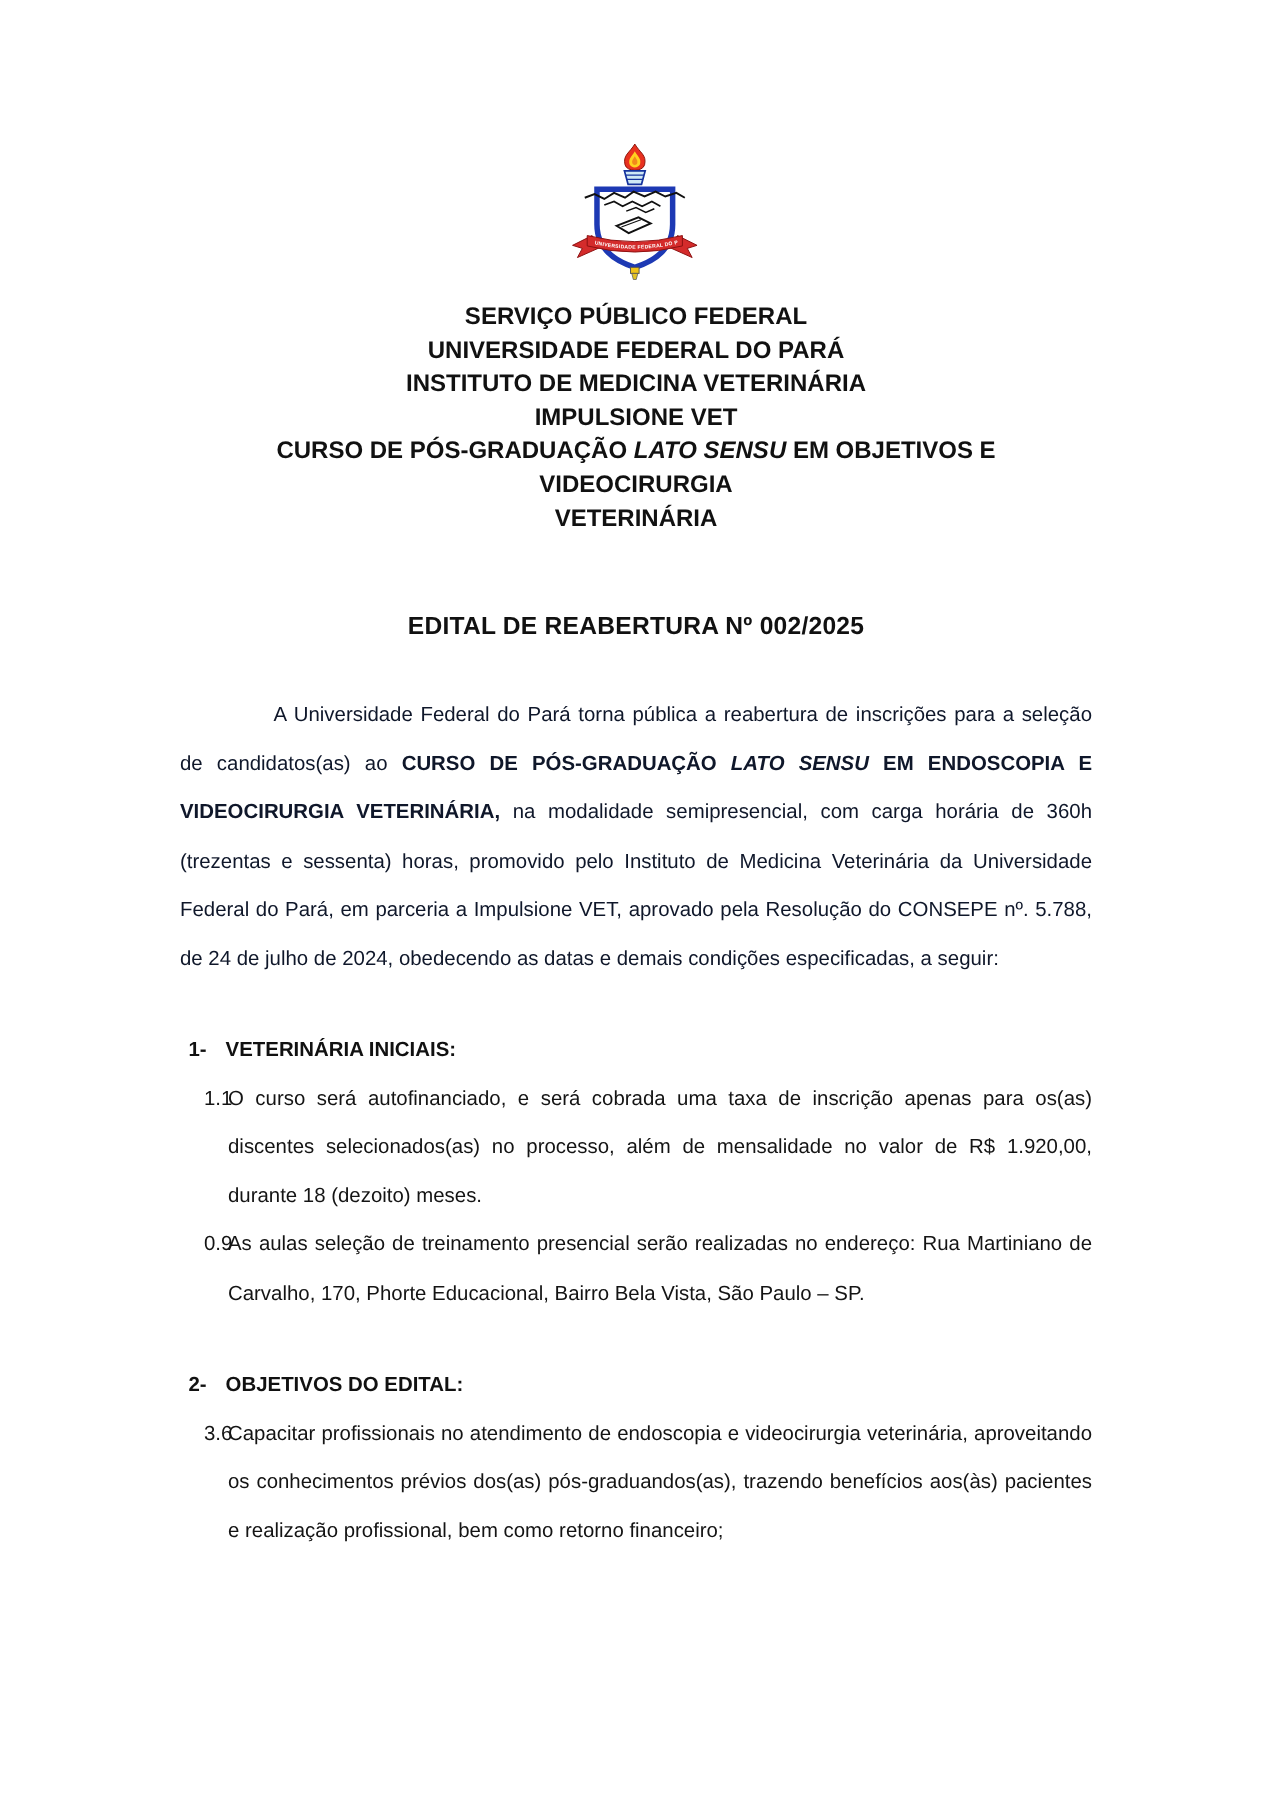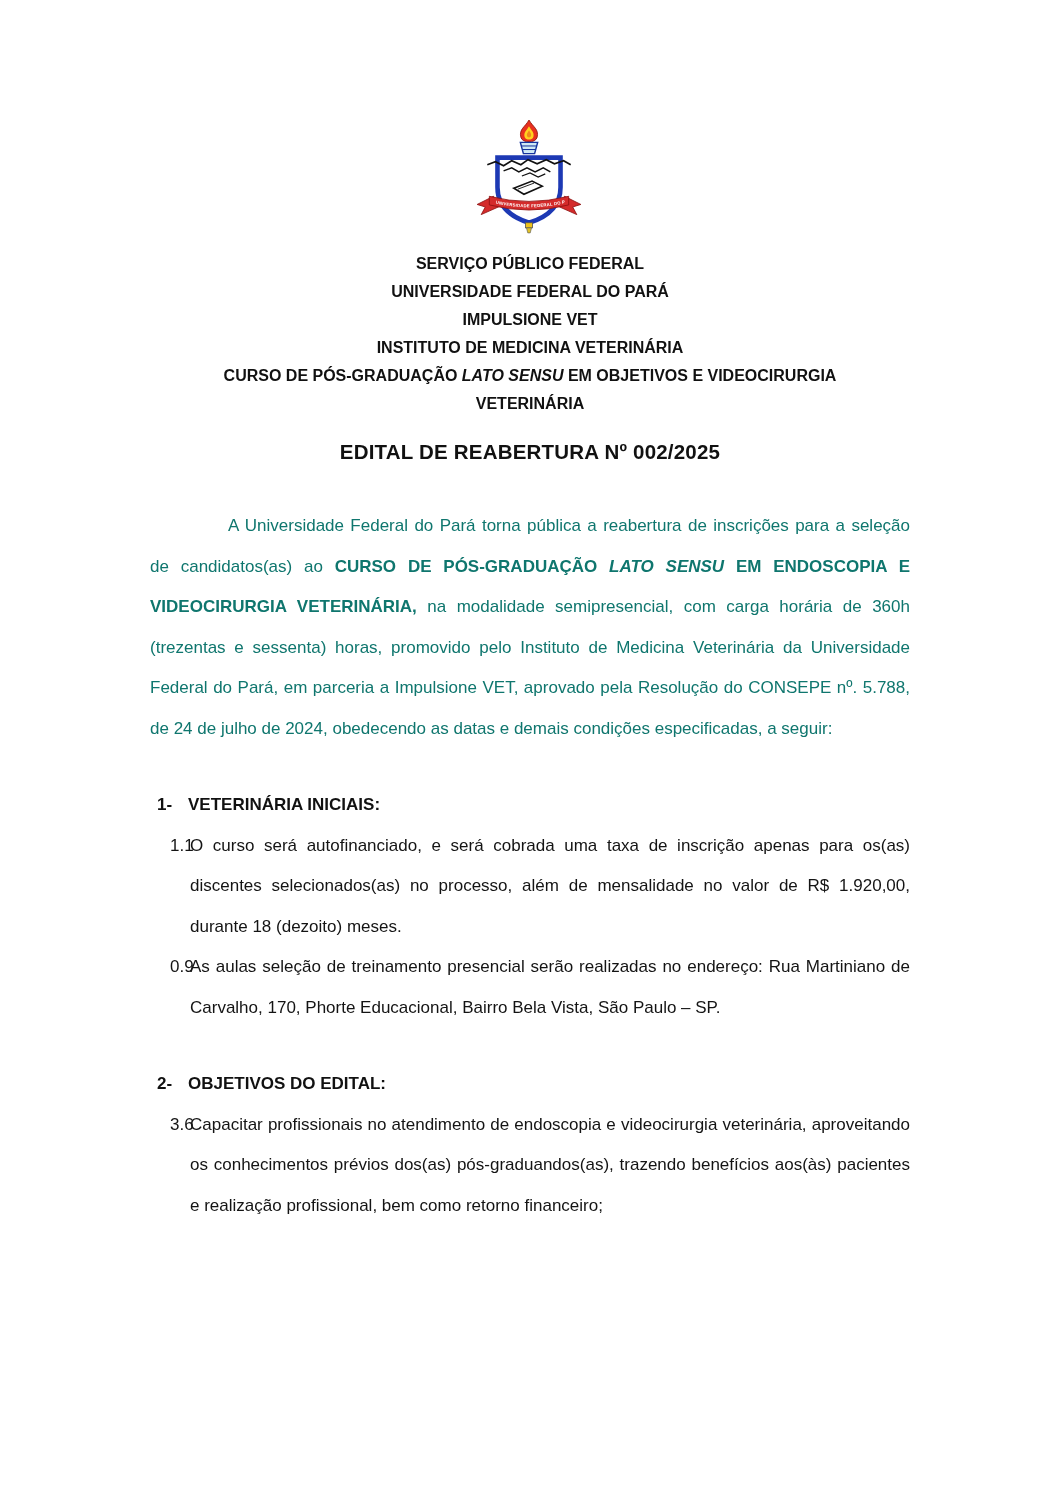--- a/index.html
+++ b/index.html
@@ -22,44 +22,44 @@
     display: flex;
     justify-content: center;
   }
   .logo-wrap svg { display: block; }
 
   
   .doc-header {
     margin-top: 12px;
     text-align: center;
     font-weight: bold;
-    font-size: 16px;
+    font-size: 20px;
     line-height: 28px;
     color: #111;
   }
   .doc-header .i { font-style: italic; }
 
   
   .doc-title {
-    margin-top: 22px;
+    margin-top: 64px;
     text-align: center;
     font-weight: bold;
     font-size: 20.5px;
     color: #111;
     letter-spacing: 0.2px;
   }
 
   
   .intro {
     margin-top: 42px;
     font-size: 17px;
     line-height: 40.5px;
     text-align: justify;
     text-indent: 78px;
-    color: #0f766e;
+    color: #0f172a;
   }
   .b  { font-weight: bold; }
   .i  { font-style: italic; }
   .bi { font-weight: bold; font-style: italic; }
 
   .sec-heading {
     position: relative;
     margin-top: 36px;
     padding-left: 38px;
     font-weight: bold;
@@ -125,22 +125,22 @@
       <rect x="51.5" y="103" width="7" height="5" fill="#f0c419" stroke="#555" stroke-width="0.8"></rect>
       <path d="M52.5 108 L57.5 108 L56.2 113 L53.8 113 Z" fill="#e3c327" stroke="#555" stroke-width="0.6"></path>
     </svg>
   </div>
 
   <div class="content">
 
     <div class="doc-header">
       <div>SERVIÇO PÚBLICO FEDERAL</div>
       <div>UNIVERSIDADE FEDERAL DO PARÁ</div>
+      <div>INSTITUTO DE MEDICINA VETERINÁRIA</div>
       <div>IMPULSIONE VET</div>
-      <div>INSTITUTO DE MEDICINA VETERINÁRIA</div>
       <div><span>CURSO DE PÓS-GRADUAÇÃO </span><span class="i">LATO SENSU</span><span> EM OBJETIVOS E VIDEOCIRURGIA</span></div>
       <div>VETERINÁRIA</div>
     </div>
 
     <h1 class="doc-title">EDITAL DE REABERTURA Nº 002/2025</h1>
 
     <p class="intro"><span>A Universidade Federal do Pará torna pública a reabertura de inscrições para a seleção de candidatos(as) ao </span><span class="b">CURSO DE PÓS-GRADUAÇÃO </span><span class="bi">LATO SENSU</span><span class="b"> EM ENDOSCOPIA E VIDEOCIRURGIA VETERINÁRIA,</span><span> na modalidade semipresencial, com carga horária de 360h (trezentas e sessenta) horas, promovido pelo Instituto de Medicina Veterinária da Universidade Federal do Pará, em parceria a Impulsione VET, aprovado pela Resolução do CONSEPE nº. 5.788, de 24 de julho de 2024, obedecendo as datas e demais condições especificadas, a seguir:</span></p>
 
     <div class="sec-heading">
       <span class="num">1-</span>

